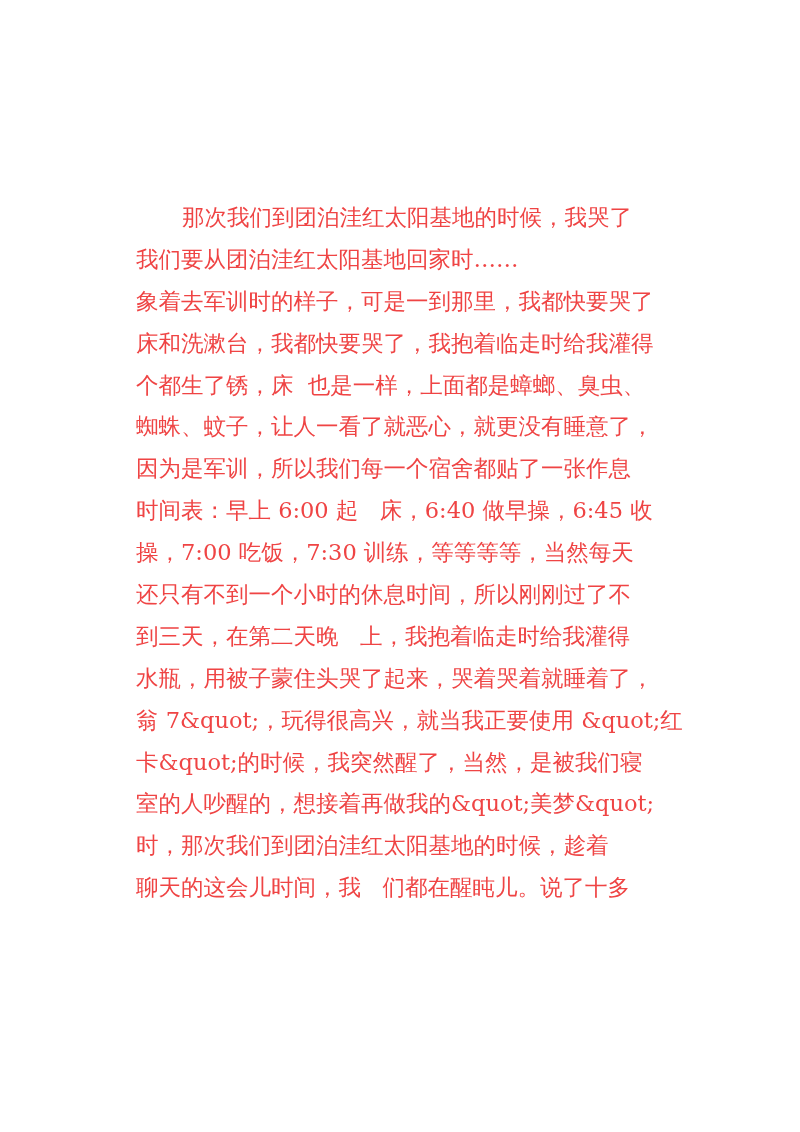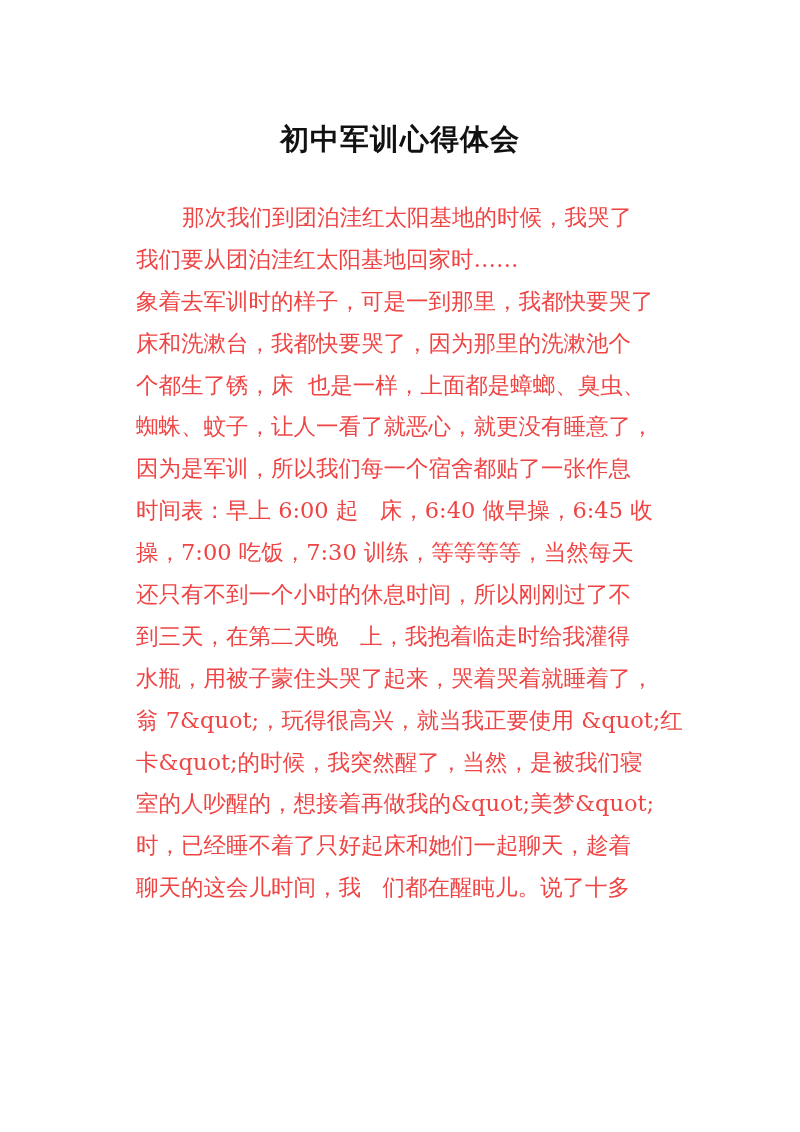--- a/index.html
+++ b/index.html
@@ -51,34 +51,33 @@
     color: #ef4444;
   }
   .line.indent {
     padding-left: 46px;
   }
 </style>
 </head>
 <body>
 
 <div class="page">
-  <h1 class="title">初中军训心得体会</h1>
 
   <div class="body-text">
     <span class="line indent">那次我们到团泊洼红太阳基地的时候，我哭了</span>
     <span class="line">我们要从团泊洼红太阳基地回家时……</span>
     <span class="line">象着去军训时的样子，可是一到那里，我都快要哭了</span>
-    <span class="line">床和洗漱台，我都快要哭了，因为那里的洗漱池个</span>
+    <span class="line">床和洗漱台，我都快要哭了，我抱着临走时给我灌得</span>
     <span class="line">个都生了锈，床  也是一样，上面都是蟑螂、臭虫、</span>
     <span class="line">蜘蛛、蚊子，让人一看了就恶心，就更没有睡意了，</span>
     <span class="line">因为是军训，所以我们每一个宿舍都贴了一张作息</span>
     <span class="line">时间表：早上 6:00 起   床，6:40 做早操，6:45 收</span>
     <span class="line">操，7:00 吃饭，7:30 训练，等等等等，当然每天</span>
     <span class="line">还只有不到一个小时的休息时间，所以刚刚过了不</span>
     <span class="line">到三天，在第二天晚   上，我抱着临走时给我灌得</span>
     <span class="line">水瓶，用被子蒙住头哭了起来，哭着哭着就睡着了，</span>
     <span class="line">翁 7&amp;quot;，玩得很高兴，就当我正要使用 &amp;quot;红</span>
     <span class="line">卡&amp;quot;的时候，我突然醒了，当然，是被我们寝</span>
     <span class="line">室的人吵醒的，想接着再做我的&amp;quot;美梦&amp;quot;</span>
-    <span class="line">时，已经睡不着了只好起床和她们一起聊天，趁着</span>
+    <span class="line">时，那次我们到团泊洼红太阳基地的时候，趁着</span>
     <span class="line">聊天的这会儿时间，我   们都在醒盹儿。说了十多</span>
   </div>
 </div>
 
 </body></html>

